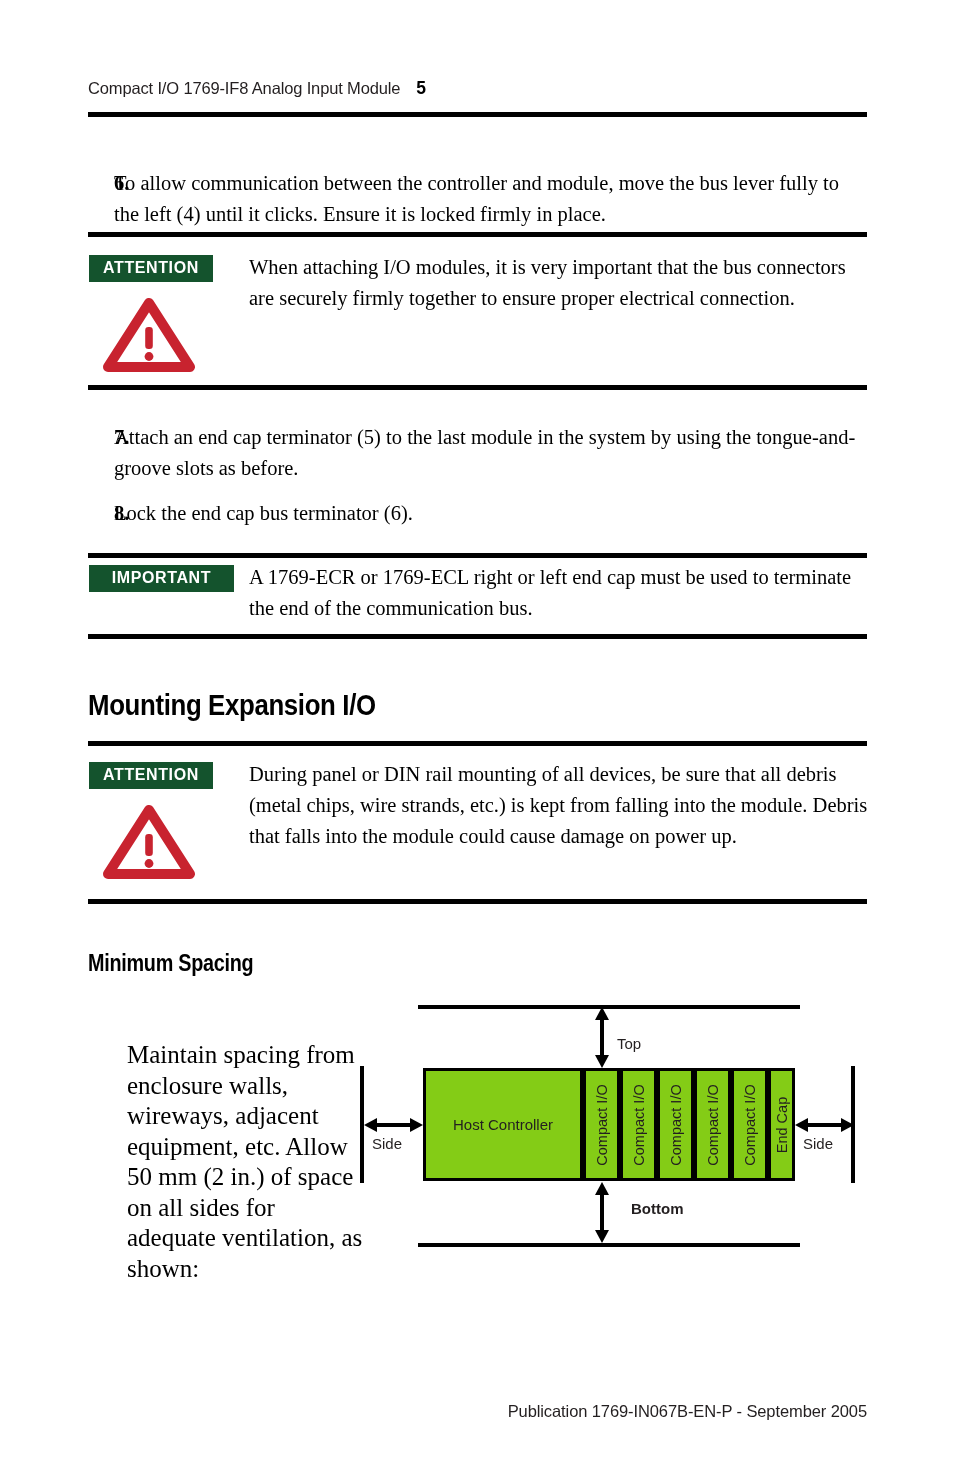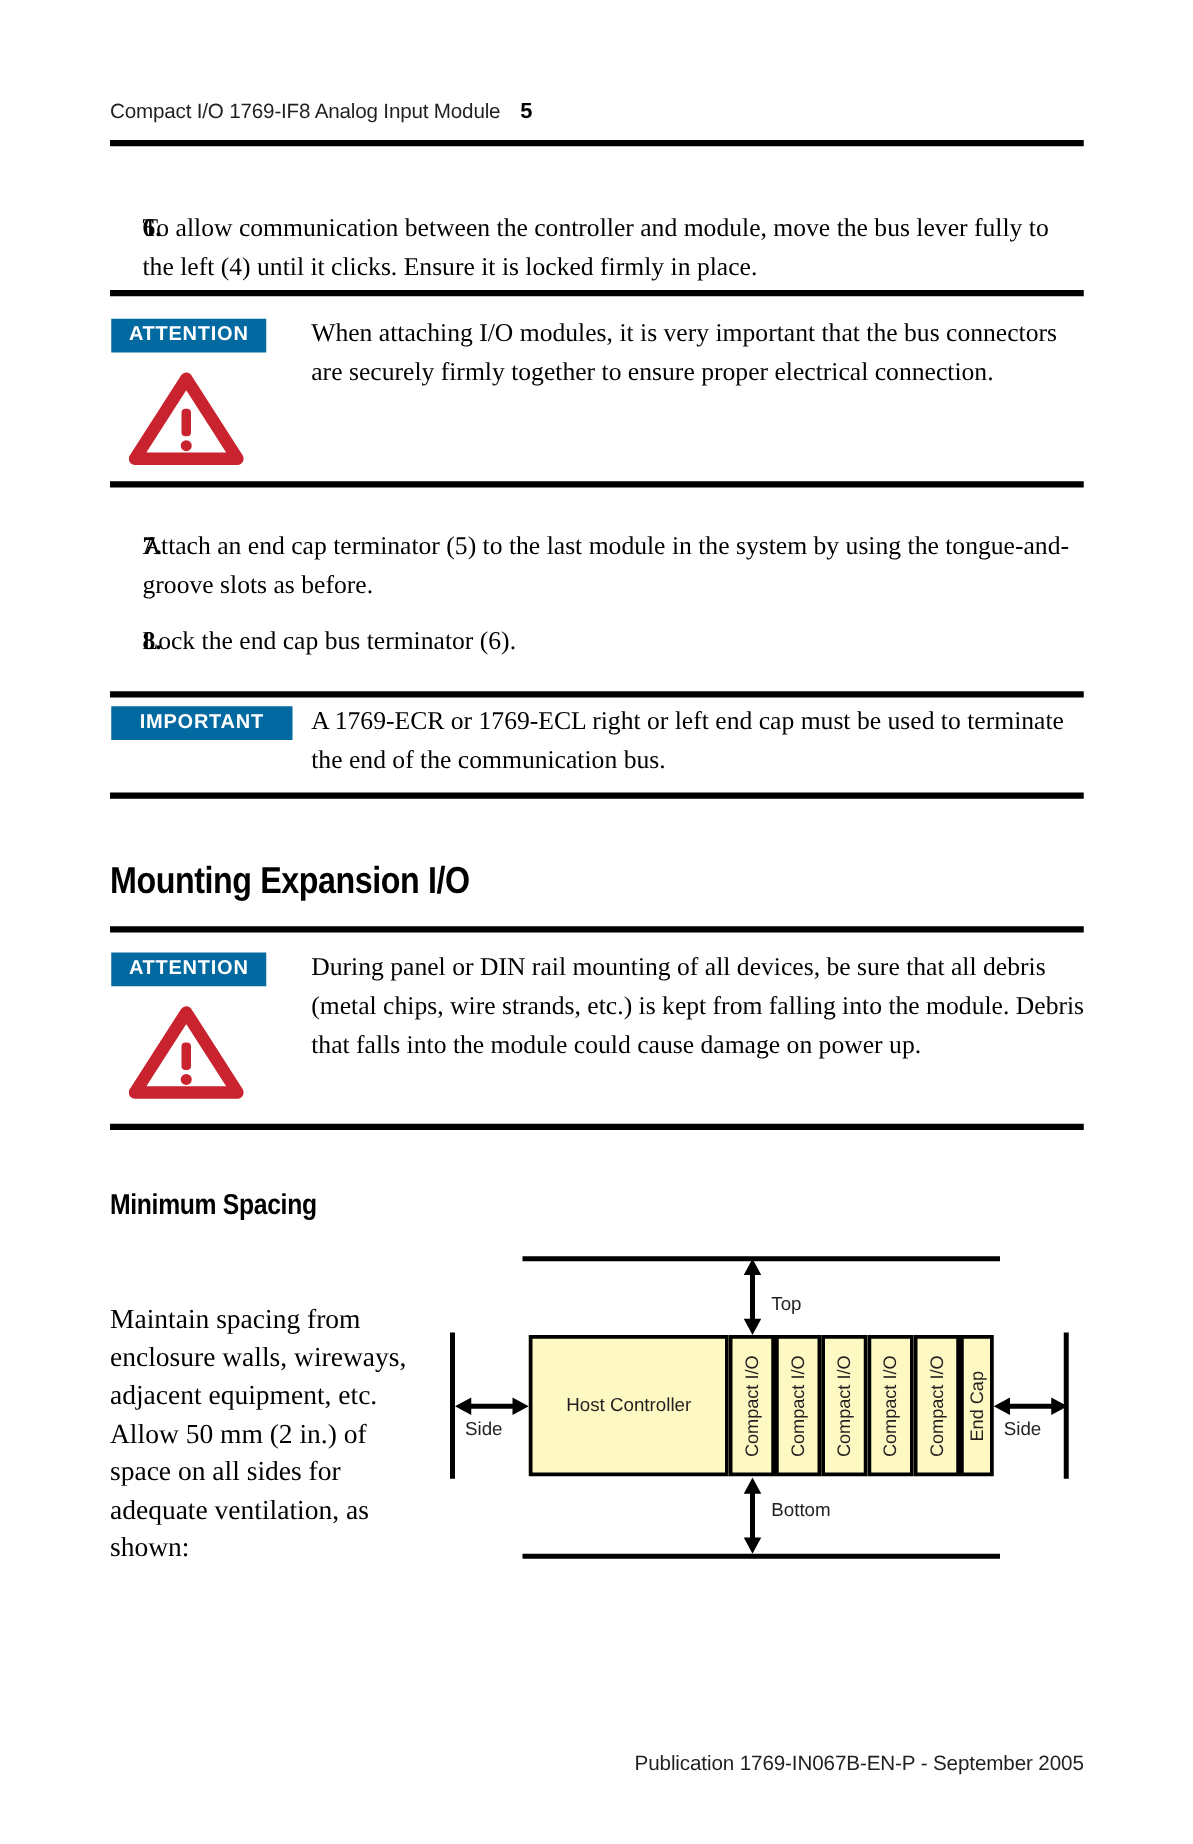--- a/index.html
+++ b/index.html
@@ -60,21 +60,21 @@
   }
   .step .body {
     display: block;
   }
 
   
   .callout { position: absolute; }
   .callout .tag {
     position: absolute;
     left: 0; top: 0;
-    background: #0369a1;
+    background: #14532d;
     color: #ffffff;
     font-family: "Liberation Sans", "DejaVu Sans", sans-serif;
     font-weight: bold;
     font-size: 16px;
     letter-spacing: 0.6px;
     padding: 5px 9px 6px 9px;
     line-height: 1;
     white-space: nowrap;
     text-align: center;
     box-sizing: border-box;
@@ -118,36 +118,37 @@
     font-size: 23px;
     letter-spacing: -0.3px;
     transform: scaleX(0.86);
     transform-origin: left center;
     white-space: nowrap;
   }
 
   
   .para {
     position: absolute;
-    font-size: 22px;
+    font-size: 25px;
     line-height: 30.5px;
+    margin-left: 39px;
   }
 
   
   .diagram { position: absolute; left: 355px; top: 995px; width: 510px; height: 262px; }
   .dline { position: absolute; background: #000; }
 
   .wall-h { height: 4px; }
   .wall-v { width: 4px; }
 
   .box {
     position: absolute;
     border: 3px solid #000;
     box-sizing: border-box;
-    background: #fef9c3;
+    background: #84cc16;
     font-family: "Liberation Sans", "DejaVu Sans", sans-serif;
     font-size: 15px;
     color: #231f20;
   }
   .box .lbl-h {
     position: absolute;
     left: 0; top: 0; right: 0; bottom: 0;
     display: flex;
     align-items: center;
     justify-content: center;
@@ -296,21 +297,21 @@
     </div>
     <div class="dlabel" style="left:262px; top:40px;">Top</div>
 
     <div class="arrow" style="left:239px; top:187px;">
       <svg width="16" height="61" viewBox="0 0 16 61">
         <line x1="8" y1="7" x2="8" y2="54" stroke="#000" stroke-width="4"></line>
         <polygon points="8,0 15,13 1,13" fill="#000"></polygon>
         <polygon points="8,61 15,48 1,48" fill="#000"></polygon>
       </svg>
     </div>
-    <div class="dlabel" style="left:262px; top:205px;">Bottom</div>
+    <div class="dlabel" style="left:276px; top:205px;font-weight:bold;">Bottom</div>
 
     <div class="arrow" style="left:9px; top:122px;">
       <svg width="59" height="16" viewBox="0 0 59 16">
         <line x1="7" y1="8" x2="52" y2="8" stroke="#000" stroke-width="4"></line>
         <polygon points="0,8 13,1 13,15" fill="#000"></polygon>
         <polygon points="59,8 46,1 46,15" fill="#000"></polygon>
       </svg>
     </div>
     <div class="dlabel" style="left:17px; top:140px;">Side</div>
 

